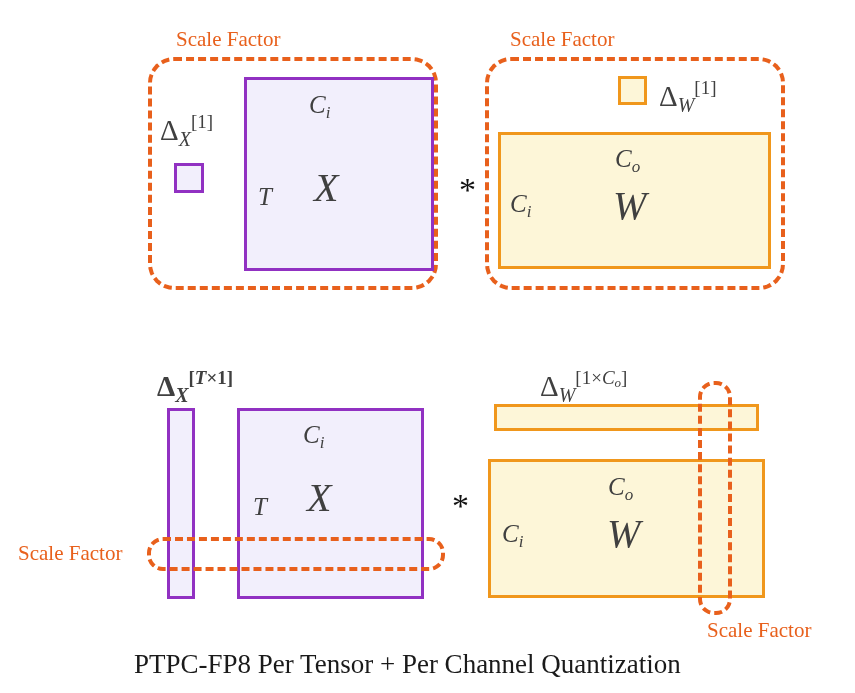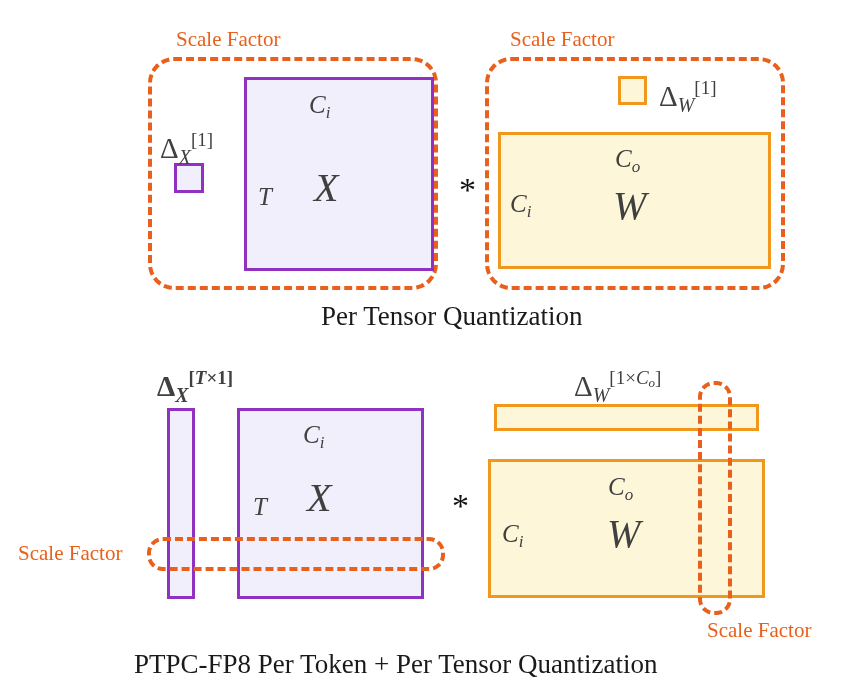--- a/index.html
+++ b/index.html
@@ -108,21 +108,21 @@
 <body>
 
 <div id="canvas">
 
   <div class="dash dash-rounded" style="left:148px; top:57px; width:290px; height:233px;"></div>
 
   <div class="sf-label" style="left:176px; top:29px;">Scale Factor</div>
 
   <div class="box box-purple" style="left:174px; top:163px; width:30px; height:30px;"></div>
 
-  <div class="mlabel delta" style="left:160px; top:130px;"><span>Δ</span><span class="d-sub">X</span><span class="d-sup">[1]</span></div>
+  <div class="mlabel delta" style="left:160px; top:112px;"><span>Δ</span><span class="d-sub">X</span><span class="d-sup">[1]</span></div>
 
   <div class="box box-purple" style="left:244px; top:77px; width:190px; height:194px;"></div>
 
   <div class="mlabel dim" style="left:309px; top:92px;"><span>C</span><span class="sub">i</span></div>
 
   <div class="mlabel dim" style="left:258px; top:184px;">T</div>
 
   <div class="mlabel matname" style="left:314px; top:168px;">X</div>
 
   <div class="star" style="left:459px; top:173px;">*</div>
@@ -136,51 +136,50 @@
   <div class="mlabel delta" style="left:659px; top:78px;"><span>Δ</span><span class="d-sub">W</span><span class="d-sup">[1]</span></div>
 
   <div class="box box-orange" style="left:498px; top:132px; width:273px; height:137px;"></div>
 
   <div class="mlabel dim" style="left:615px; top:146px;"><span>C</span><span class="sub">o</span></div>
 
   <div class="mlabel dim" style="left:510px; top:191px;"><span>C</span><span class="sub">i</span></div>
 
   <div class="mlabel matname" style="left:613px; top:186px;">W</div>
 
-  <div class="caption" style="left:321px; top:303px;">Per Tensor Quantization</div>
 
   <div class="mlabel delta" style="left:157px; top:368px;font-weight:bold;"><span>Δ</span><span class="d-sub">X</span><span class="d-sup"><span>[</span><span class="it">T</span><span>×</span><span>1</span><span>]</span></span></div>
 
   <div class="box box-purple" style="left:167px; top:408px; width:28px; height:191px;"></div>
 
   <div class="box box-purple" style="left:237px; top:408px; width:187px; height:191px;"></div>
 
   <div class="mlabel dim" style="left:303px; top:422px;"><span>C</span><span class="sub">i</span></div>
 
   <div class="mlabel dim" style="left:253px; top:494px;">T</div>
 
   <div class="mlabel matname" style="left:307px; top:478px;">X</div>
 
   <div class="dash dash-rounded-sm" style="left:147px; top:537px; width:298px; height:34px;"></div>
 
   <div class="sf-label" style="left:18px; top:543px;">Scale Factor</div>
 
   <div class="star" style="left:452px; top:489px;">*</div>
 
-  <div class="mlabel delta" style="left:574px; top:368px;text-align:right;"><span>Δ</span><span class="d-sub">W</span><span class="d-sup"><span>[</span><span>1</span><span>×</span><span class="it">C</span><span class="it-sub">o</span><span>]</span></span></div>
+  <div class="mlabel delta" style="left:540px; top:368px;text-align:right;"><span>Δ</span><span class="d-sub">W</span><span class="d-sup"><span>[</span><span>1</span><span>×</span><span class="it">C</span><span class="it-sub">o</span><span>]</span></span></div>
 
   <div class="box box-orange" style="left:494px; top:404px; width:265px; height:27px;"></div>
 
   <div class="box box-orange" style="left:488px; top:459px; width:277px; height:139px;"></div>
 
   <div class="mlabel dim" style="left:608px; top:474px;"><span>C</span><span class="sub">o</span></div>
 
   <div class="mlabel dim" style="left:502px; top:521px;"><span>C</span><span class="sub">i</span></div>
 
   <div class="mlabel matname" style="left:607px; top:514px;">W</div>
 
   <div class="dash dash-rounded-sm" style="left:698px; top:381px; width:34px; height:234px;"></div>
 
   <div class="sf-label" style="left:707px; top:620px;">Scale Factor</div>
 
-  <div class="caption" style="left:134px; top:651px;">PTPC-FP8 Per Token + Per Tensor Quantization</div>
+  <div class="caption" style="left:134px; top:651px;">PTPC-FP8 Per Tensor + Per Channel Quantization</div>
 
 </div>
 
 </body></html>

